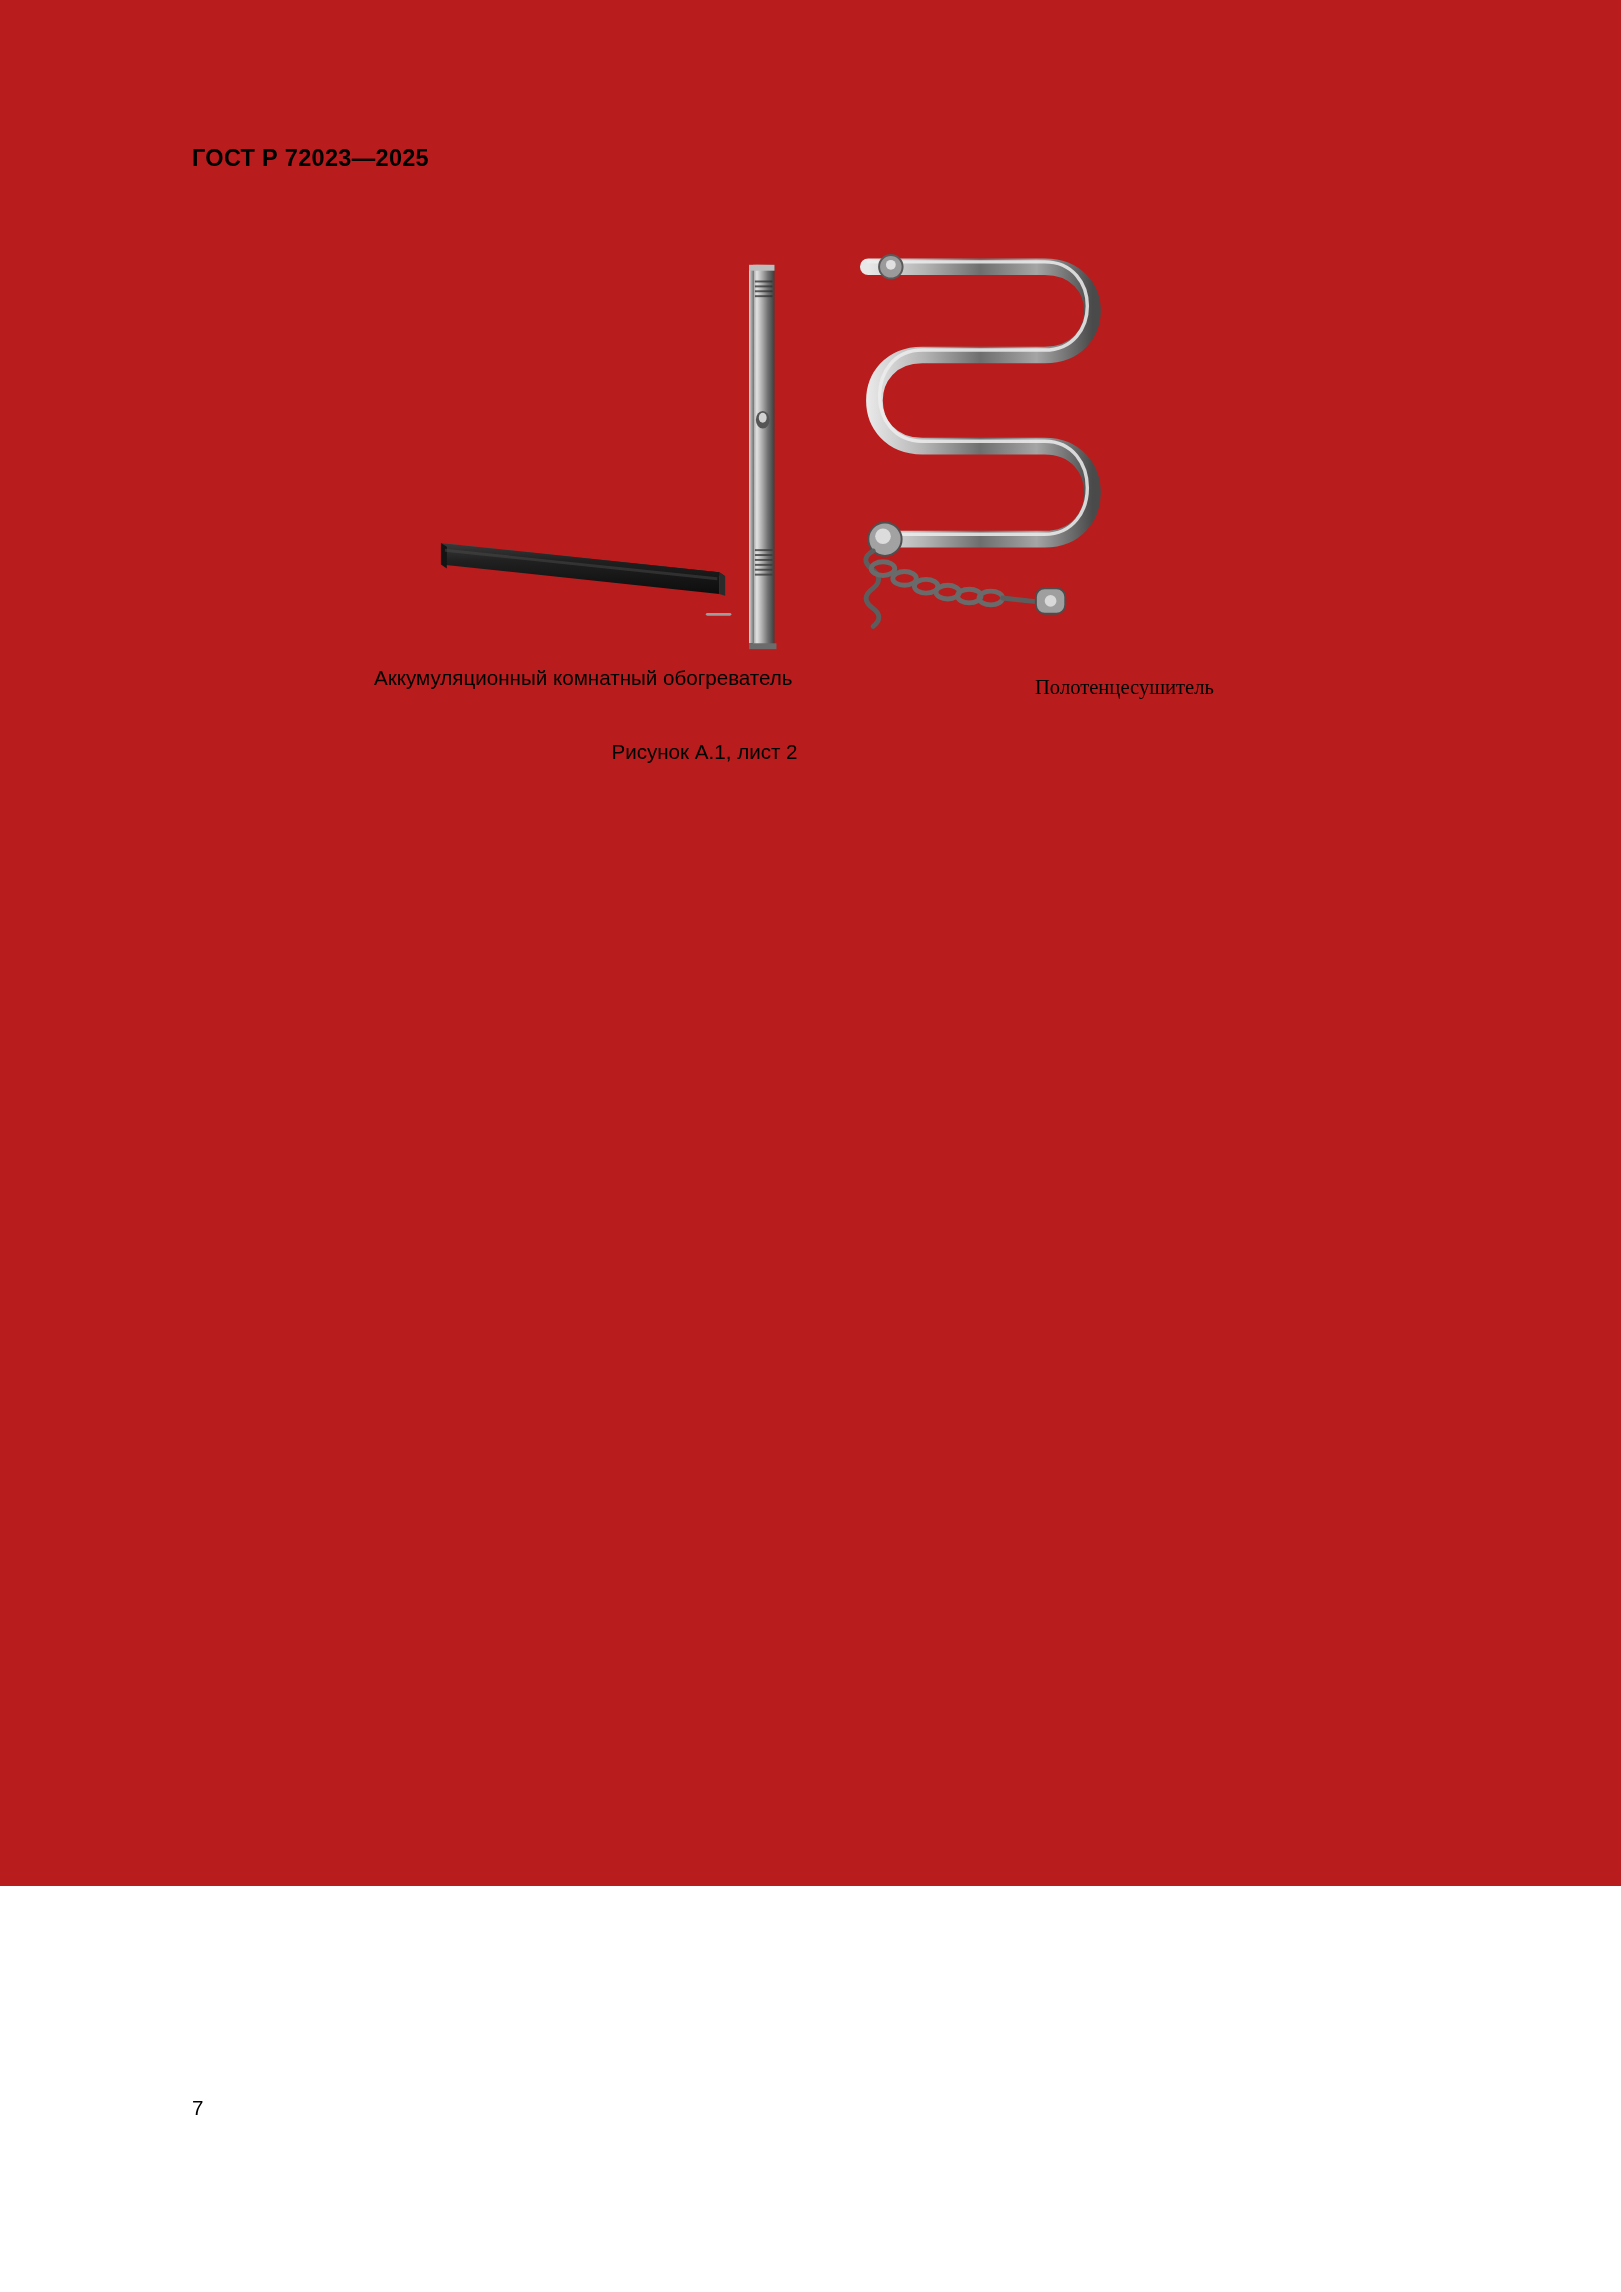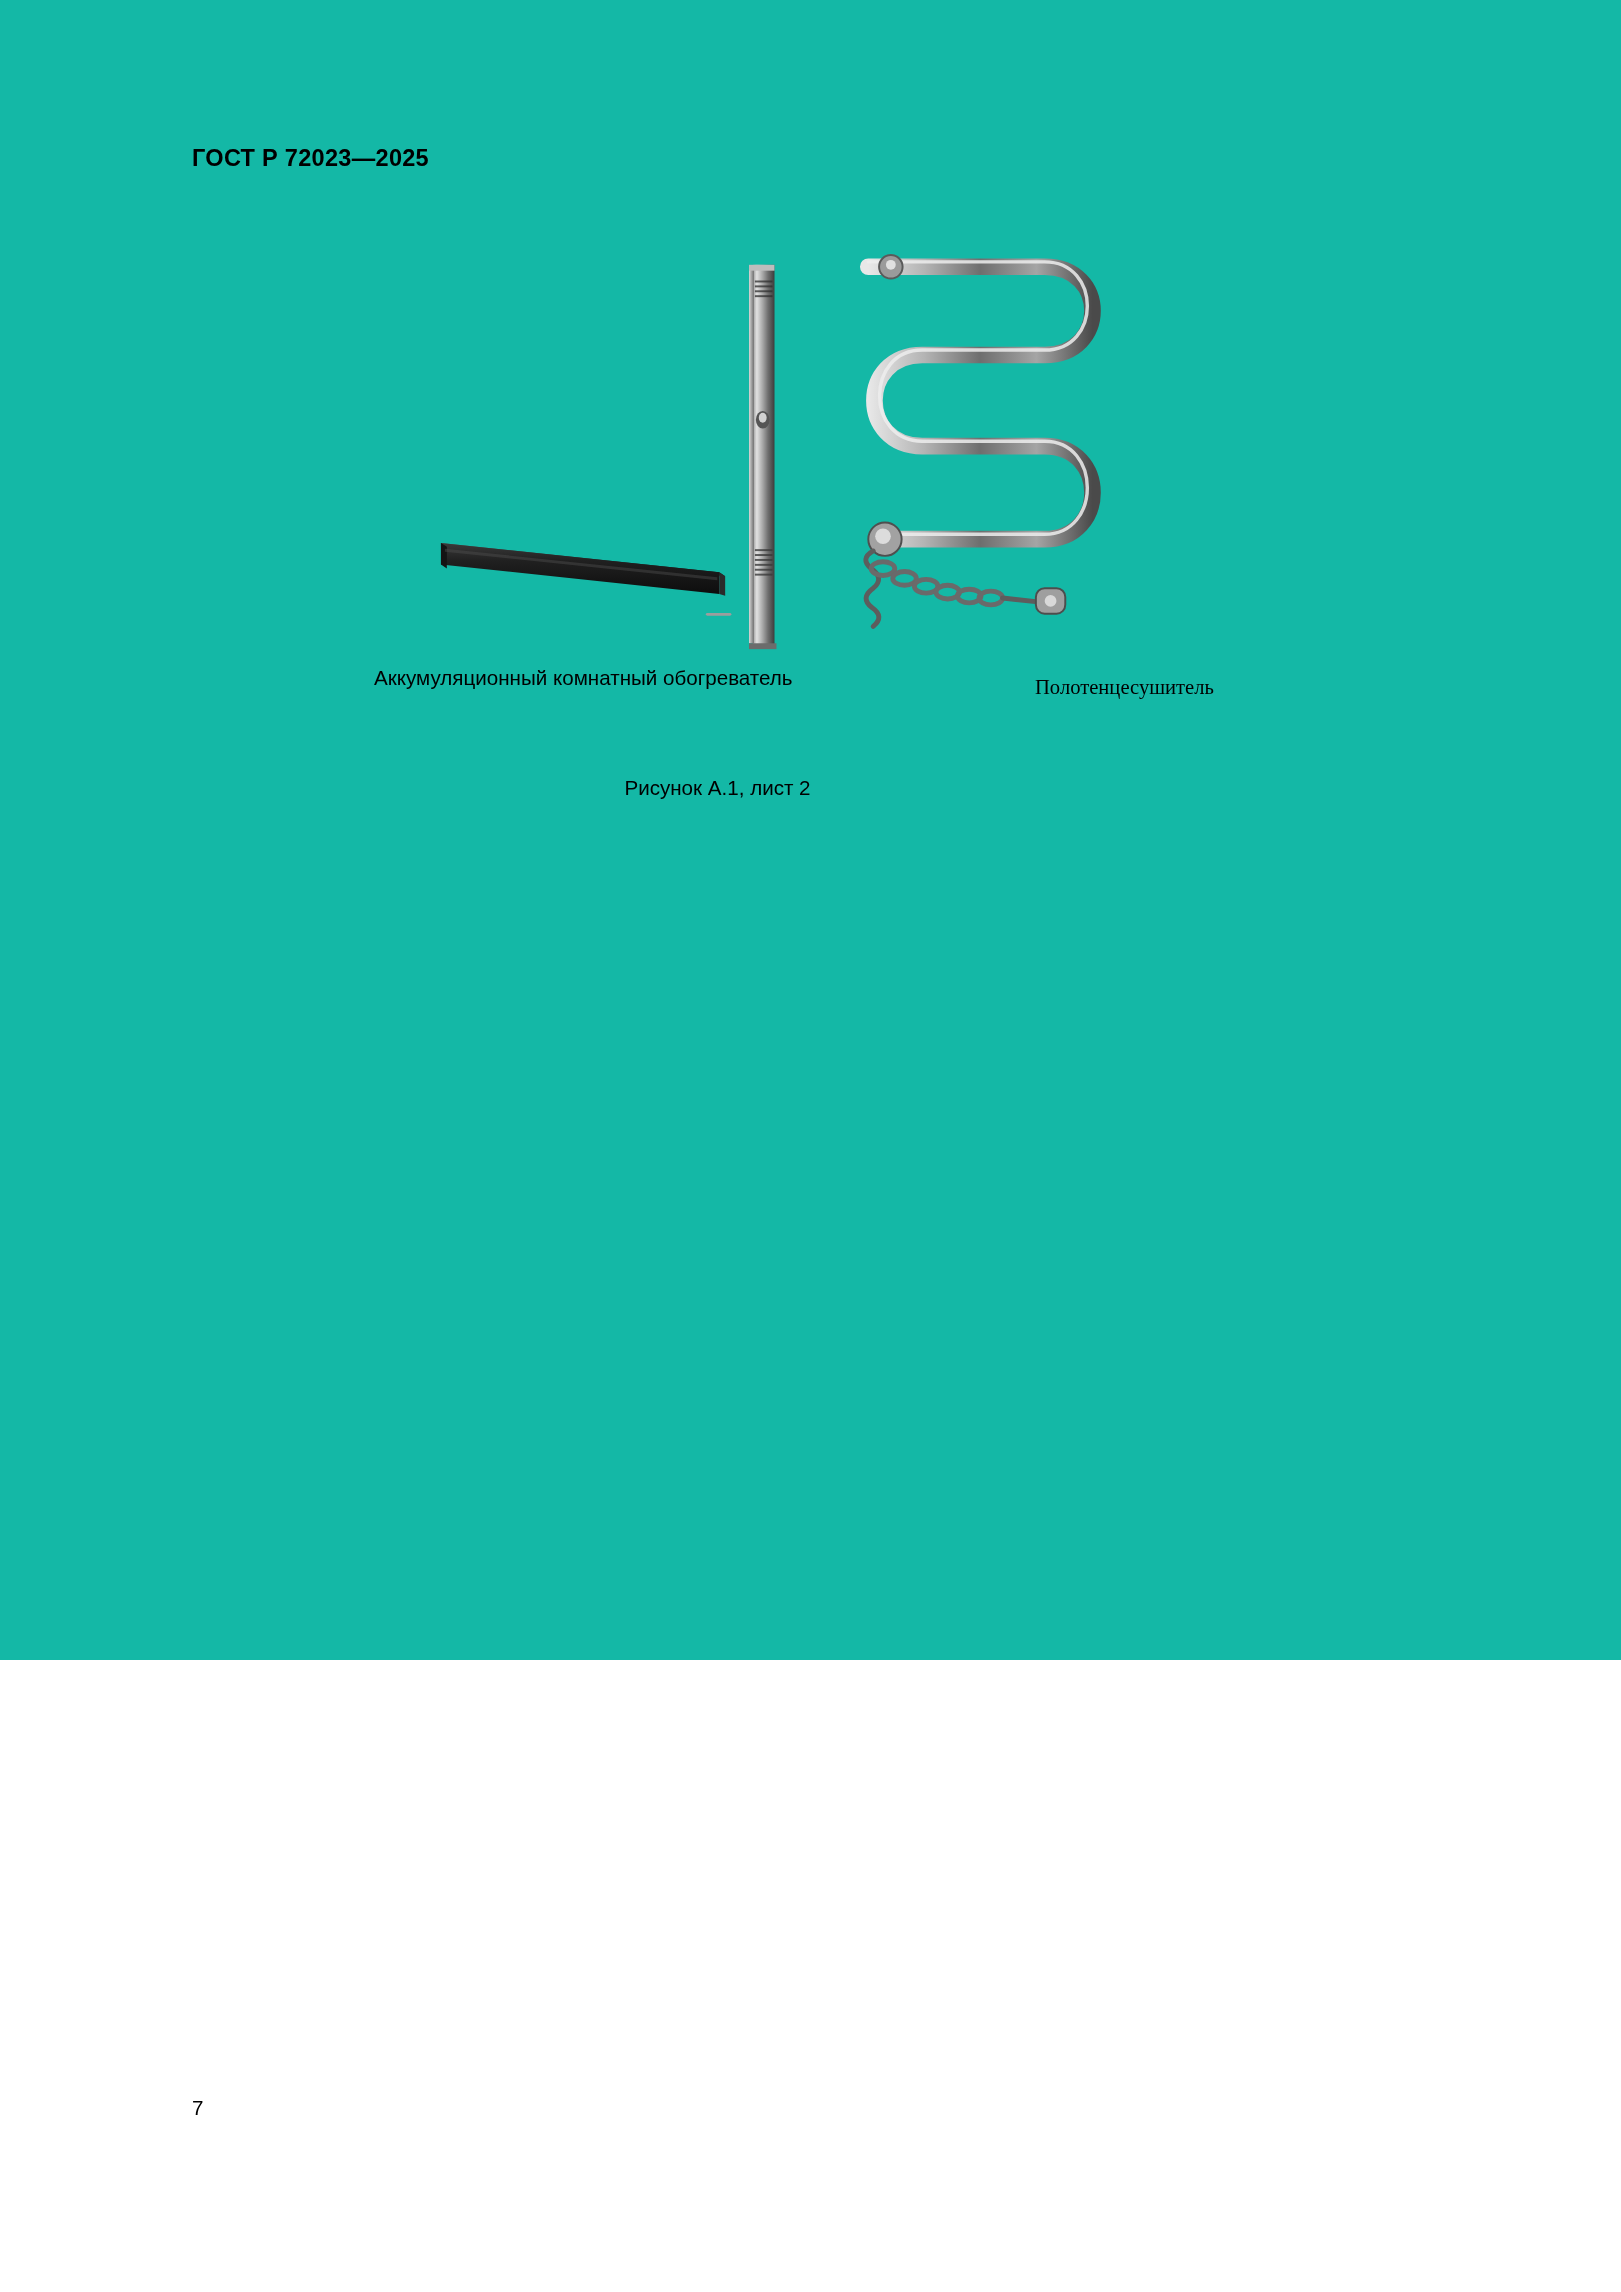--- a/index.html
+++ b/index.html
@@ -14,22 +14,22 @@
     font-family: "Liberation Sans", sans-serif;
     color: #000000;
     overflow: hidden;
   }
 
   .page {
     position: absolute;
     left: 0;
     top: 0;
     width: 1621px;
-    height: 1660px;
-    background: #14b8a6;
+    height: 1886px;
+    background: #b91c1c;
   }
 
   
   .doc-header {
     position: absolute;
     left: 192px;
     top: 145px;
     font-size: 23.5px;
     font-weight: bold;
     letter-spacing: 0.3px;
@@ -99,26 +99,25 @@
     top: 0;
   }
   .caption-dryer {
     left: 843px;
     top: 10px;
     font-family: Liberation Serif, serif;
   }
 
   .figure-title {
     position: absolute;
-    left: 16px;
+    left: 3px;
     top: 505px;
     width: 1235px;
     text-align: center;
     font-size: 20.6px;
-    margin-top: 36px;
   }
   .figure-title span {
     position: relative;
     left: -108px;
   }
 
   
   .page-number {
     position: absolute;
     left: 192px;

